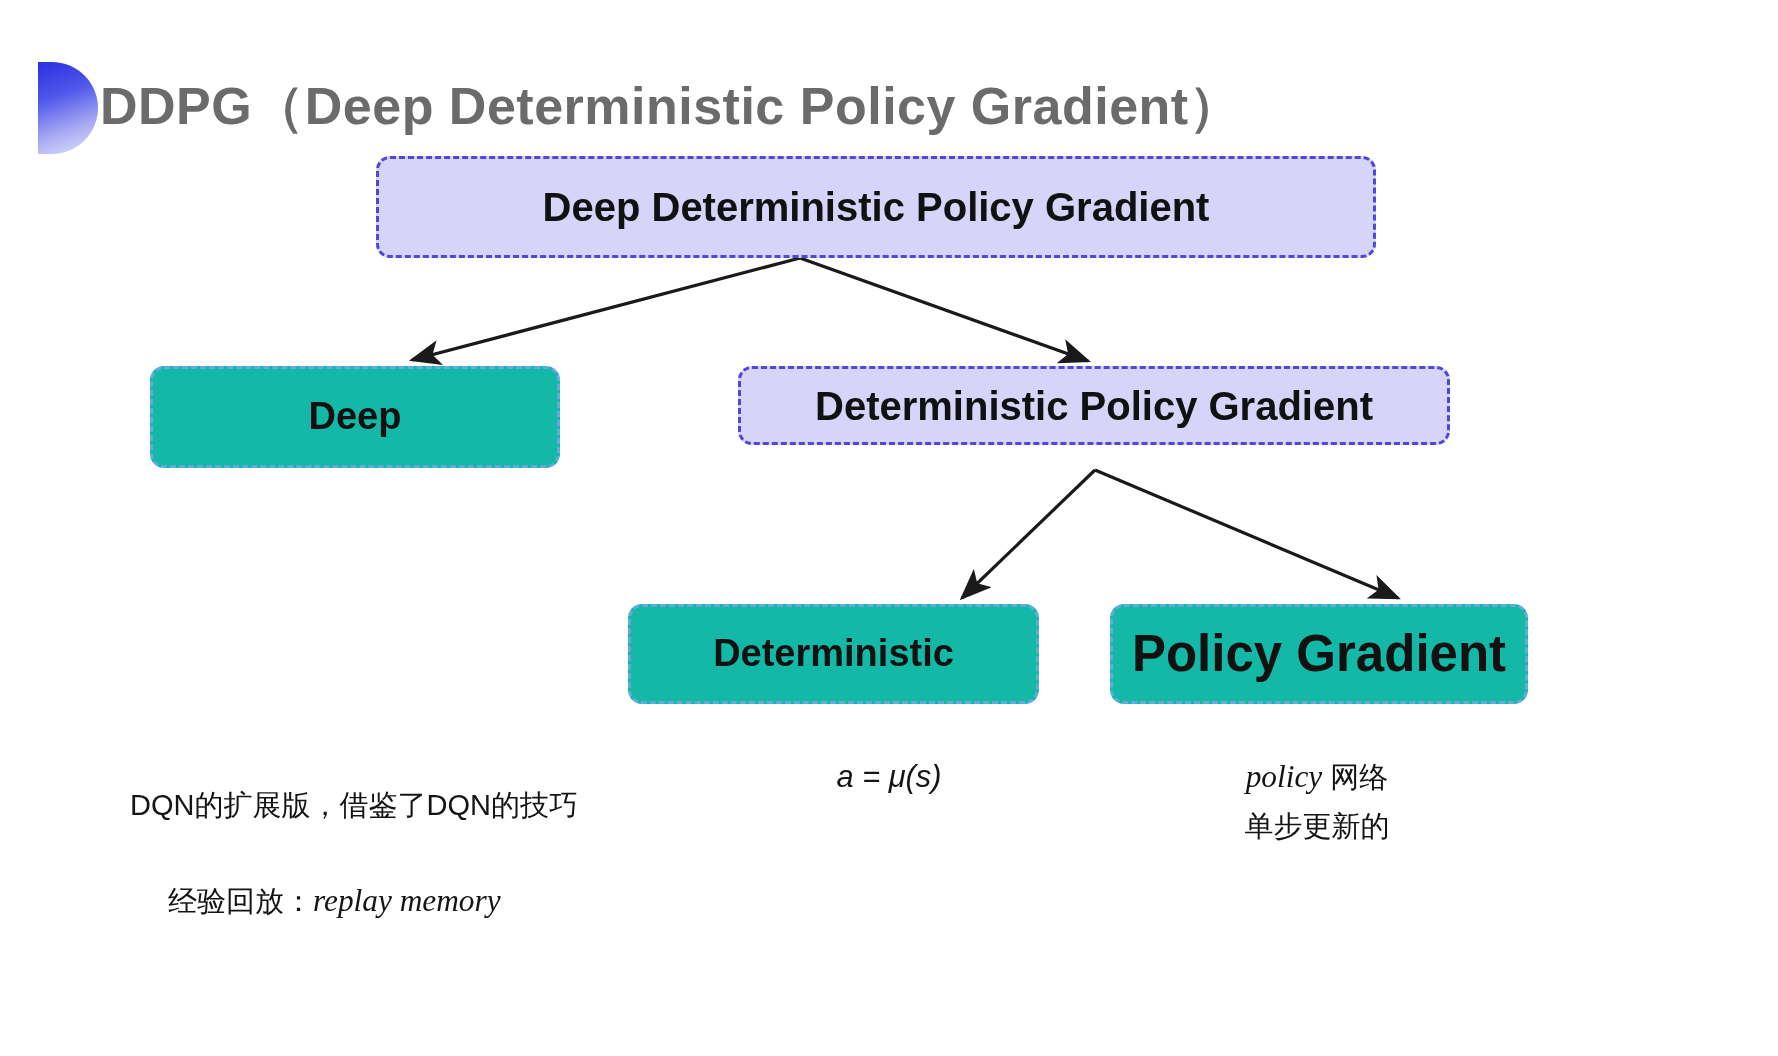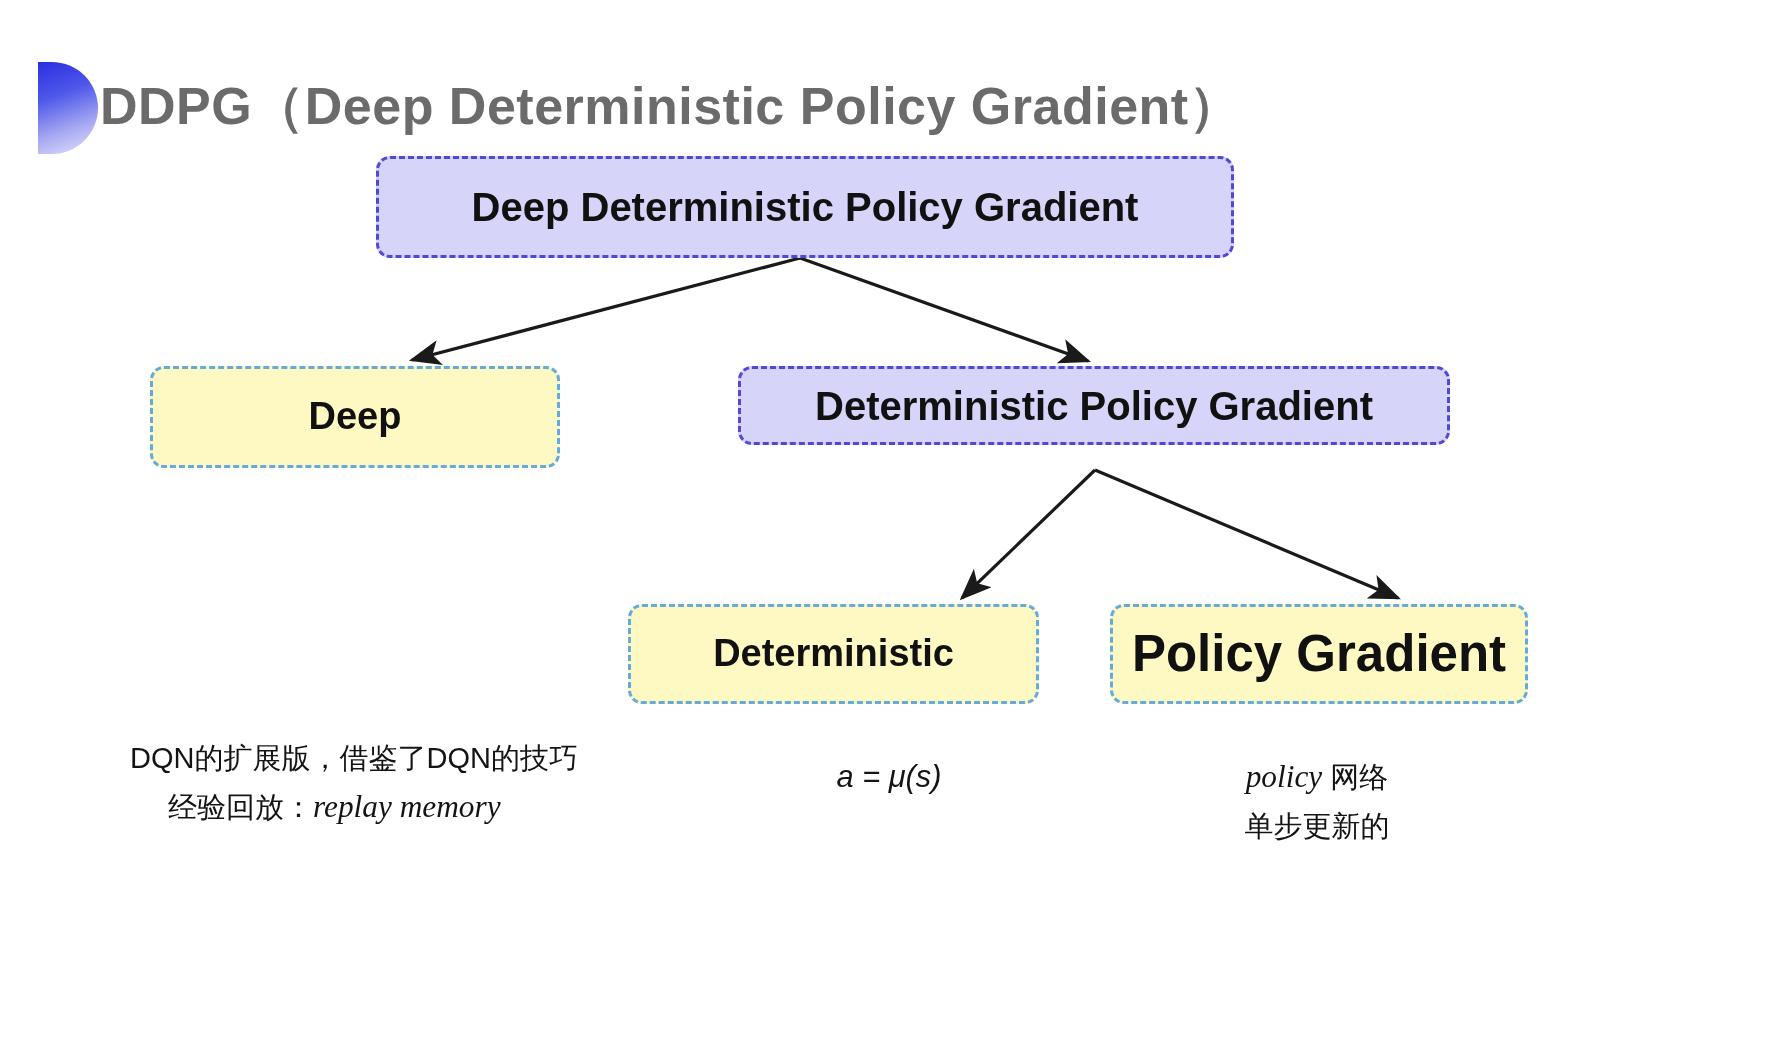--- a/index.html
+++ b/index.html
@@ -56,25 +56,25 @@
     text-align: center;
     color: #111111;
     font-weight: 600;
     line-height: 1.15;
   }
   .node.purple {
     background: #d6d4f8;
     border: 3px dashed #5048d8;
   }
   .node.blue {
-    background: #fef9c3;
+    background: #14b8a6;
     border: 3px dashed #63abdf;
   }
 
-  #node-root   { left: 376px;  top: 156px; width: 858px;  height: 102px; font-size: 40px; }
+  #node-root   { left: 376px;  top: 156px; width: 1000px;  height: 102px; font-size: 40px; }
   #node-deep   { left: 150px;  top: 366px; width: 410px;  height: 102px; font-size: 38px; }
   #node-dpg    { left: 738px;  top: 366px; width: 712px;  height: 79px; font-size: 40px; }
   #node-det    { left: 628px;  top: 604px; width: 411px;  height: 100px; font-size: 38px; }
   #node-pg     { left: 1110px; top: 604px; width: 418px;  height: 100px; font-size: 51px; }
 
   
   #arrows {
     position: absolute;
     left: 0; top: 0;
     width: 1778px;
@@ -88,21 +88,21 @@
     color: #141414;
     line-height: 1.62;
     white-space: nowrap;
   }
   #caption-deep {
     left: 130px;
     top: 735px;
     font-size: 29px;
     text-align: left;
   }
-  #caption-deep .cap-line { display: block; }
+  #caption-deep .cap-line { display: block; margin-top: 47px; }
   #caption-deep .indent { padding-left: 38px; }
 
   #caption-det {
     left: 744px;
     top: 752px;
     font-size: 29px;
     text-align: center;
     width: 290px;
   }
   #caption-pg {

